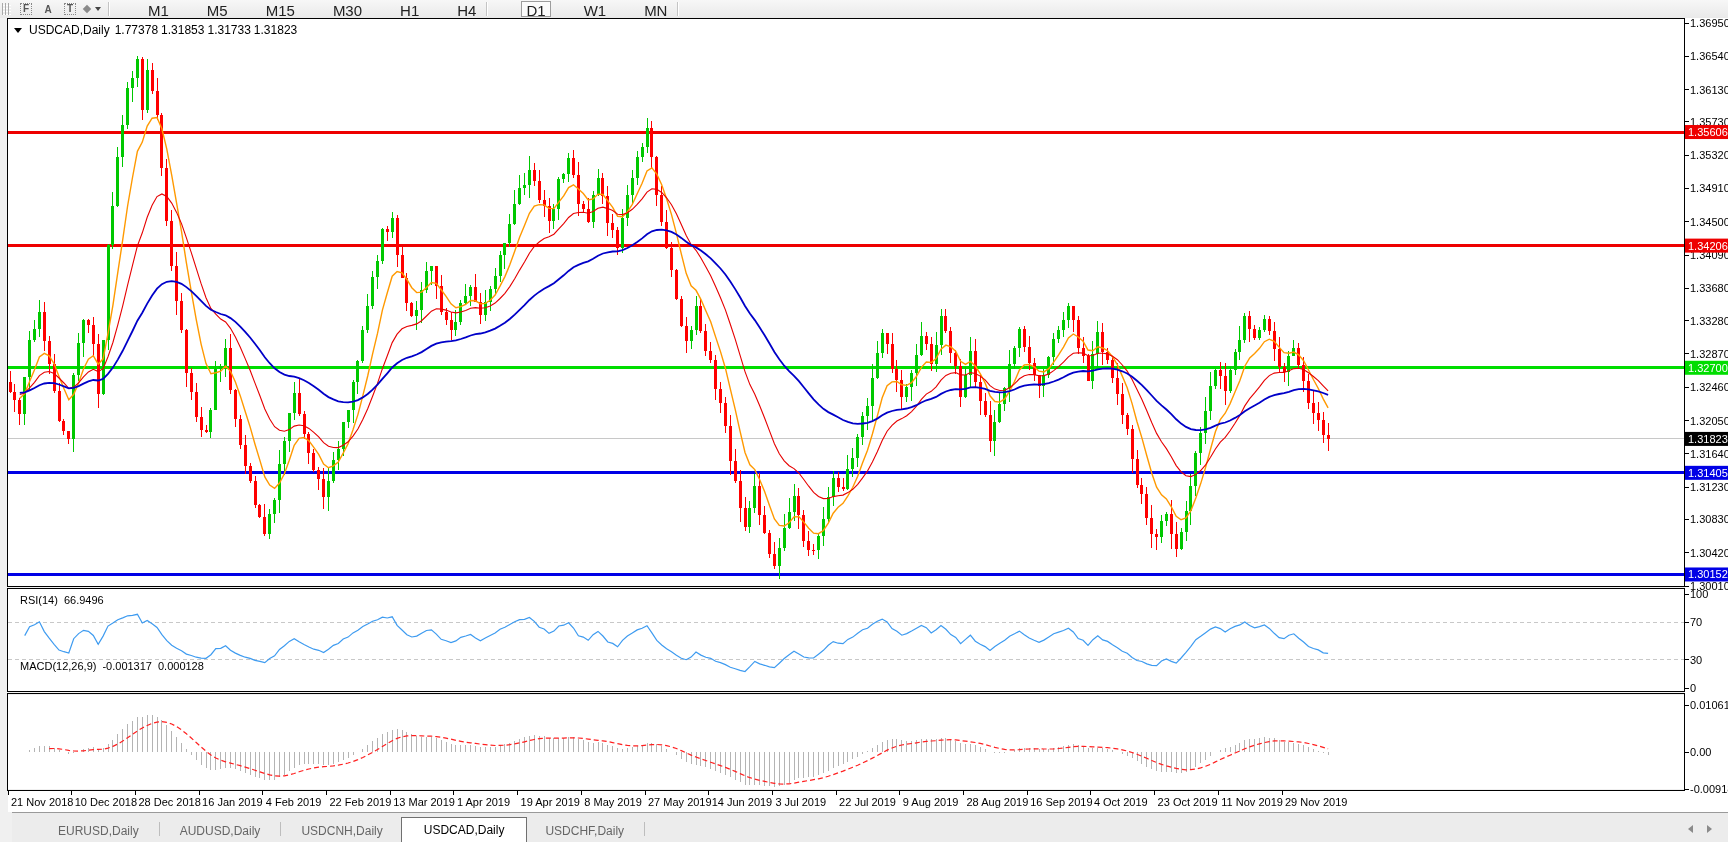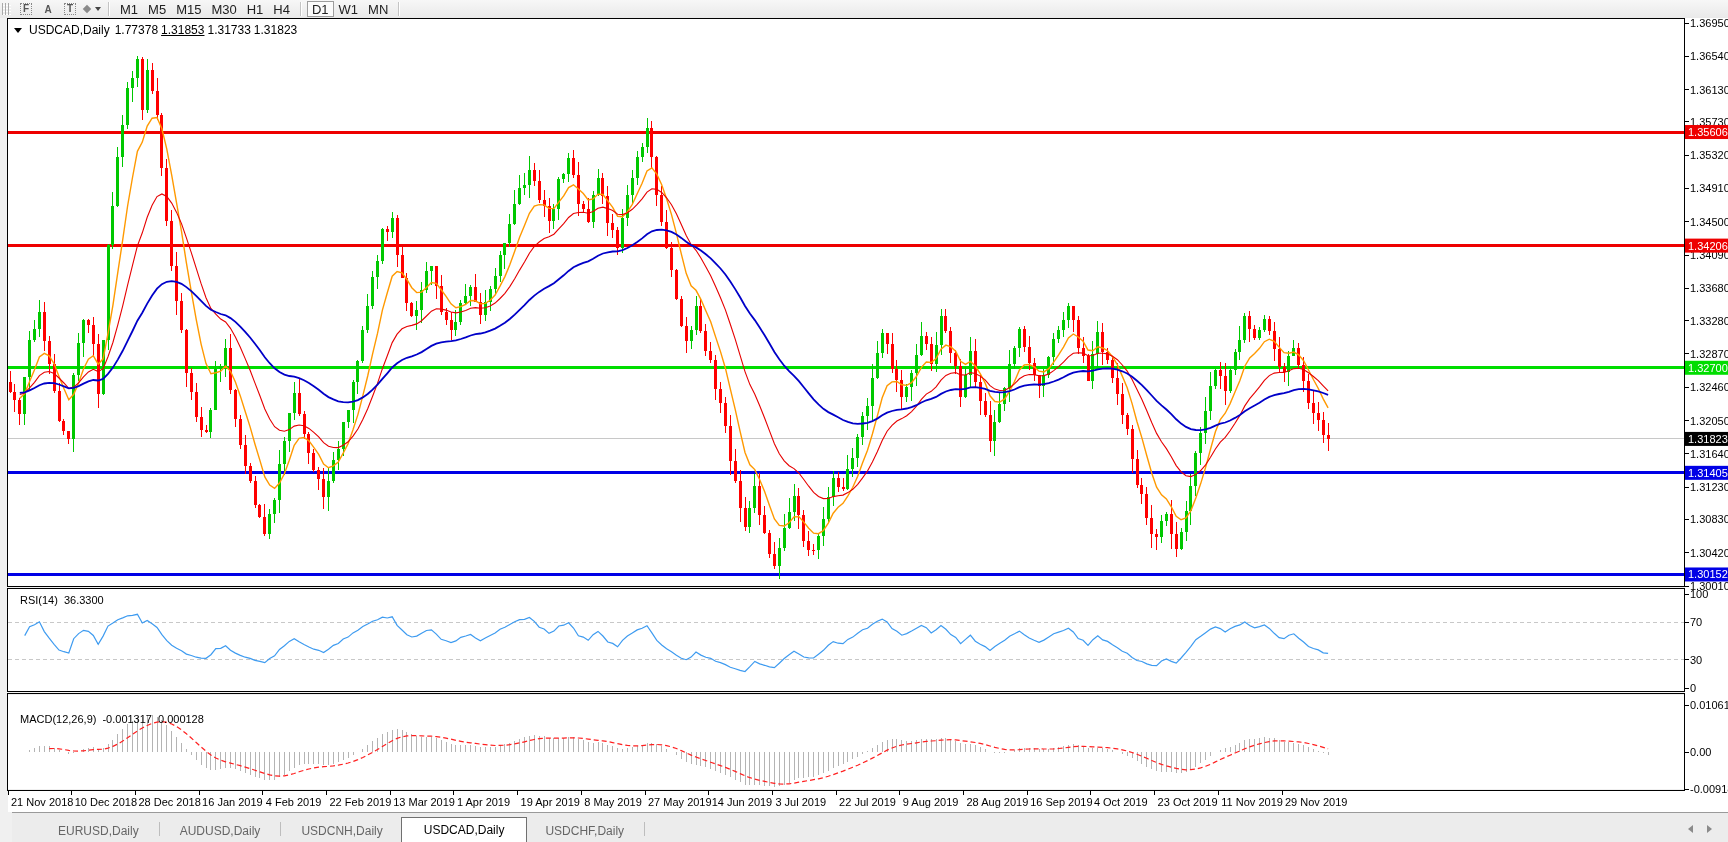--- a/index.html
+++ b/index.html
@@ -20,21 +20,21 @@
                repeating-linear-gradient(0deg,#fff 0 1px,transparent 1px 3px);}
   .tb-icon{width:20px;height:15px;display:flex;align-items:center;justify-content:center;
     color:#555;font-weight:bold;font-size:10px;margin:0 1px;cursor:default;}
   .tb-icon .dotted{border:1px dotted #888;padding:0 2px;line-height:10px;}
   .diamond{width:6px;height:6px;background:#8a8a8a;transform:rotate(45deg);margin-right:2px;}
   .caret-down{width:0;height:0;border-left:3px solid transparent;border-right:3px solid transparent;
     border-top:4px solid #444;margin-left:3px;}
   .tbsep{width:1px;height:14px;background:#c4c4c4;margin:0 5px;border-right:1px solid #fff;}
   .tfbtn{
     border:1px solid transparent;background:transparent;height:16px;min-width:26px;
-    font-family:inherit;font-size:13px;color:#222;padding:0 4px;cursor:default;
+    font-family:inherit;font-size:15px;color:#222;padding:0 4px;cursor:default;margin-left:28px;
   }
   .tfbtn.active{background:#fbfbfb;border:1px solid #9d9d9d;box-shadow:inset 0 0 2px #fff;}
   
   .chart-title{position:absolute;left:14px;top:23px;font-size:12px;color:#000;z-index:5;
     display:flex;align-items:center;gap:5px;}
   .tri{width:0;height:0;border-left:4px solid transparent;border-right:4px solid transparent;
     border-top:5px solid #000;display:inline-block;margin-right:2px;}
   .panel-label{position:absolute;font-size:11px;color:#000;z-index:5;display:flex;gap:6px;padding-left:6px;}
   
   .tabbar{
@@ -1032,30 +1032,30 @@
       <text x="1221.3" y="806" fill="#000">11 Nov 2019</text>
       <line x1="1282" y1="791" x2="1282" y2="795" stroke="#000" shape-rendering="crispEdges"></line>
       <text x="1285" y="806" fill="#000">29 Nov 2019</text>
     </g>
   </svg>
 
 <div class="chart-title">
   <span class="tri"></span>
   <span>USDCAD,Daily</span>
   <span>1.77378</span>
-  <span style="margin-left:-2px;text-decoration:underline;">1.31853</span>
+  <span style="margin-left:-2px;">1.31853</span>
   <span style="margin-left:-2px;text-align:right;">1.31733</span>
   <span style="margin-left:-2px;">1.31823</span>
 </div>
 
 <div class="panel-label" style="left:14px;top:594px;">
   <span>RSI(14)</span>
-    <span>36.3300</span>
+    <span>66.9496</span>
 </div>
-<div class="panel-label" style="left:14px;top:713px;">
+<div class="panel-label" style="left:14px;top:660px;">
   <span>MACD(12,26,9)</span>
     <span>-0.001317</span>
     <span>0.000128</span>
 </div>
 
 <div class="tabbar">
   <div class="tab-lead"></div>
   <div class="tab"><span>EURUSD,Daily</span></div>
   <div class="tab-sep"></div>
   <div class="tab"><span>AUDUSD,Daily</span></div>

